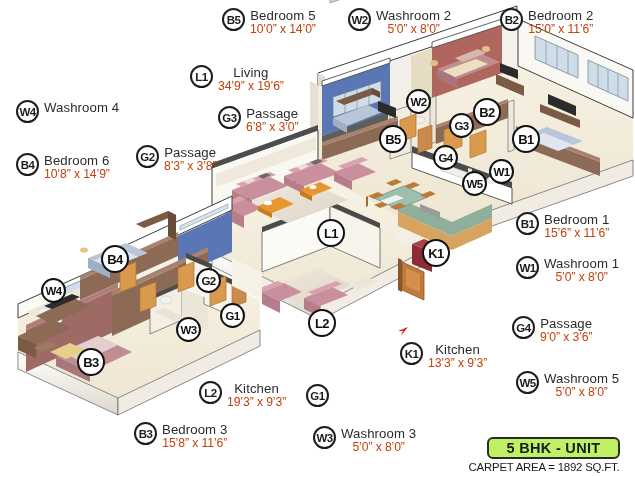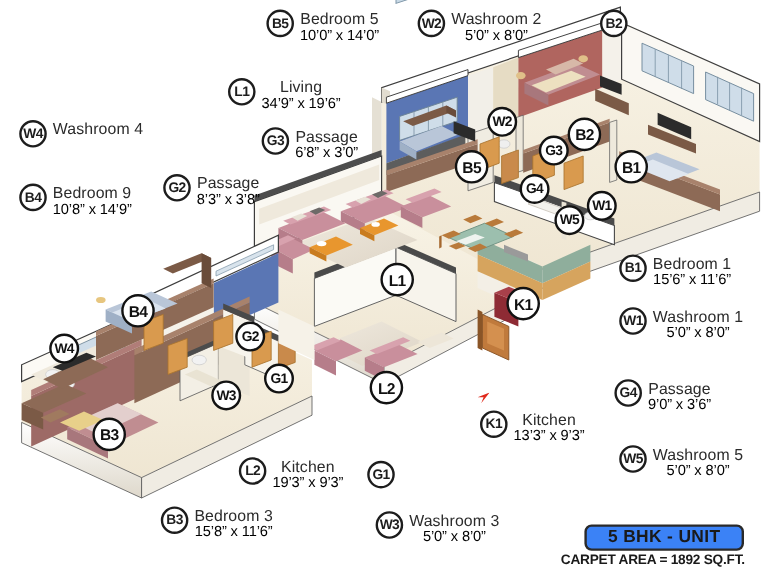--- a/index.html
+++ b/index.html
@@ -17,44 +17,44 @@
   .legend{position:absolute;display:flex;align-items:flex-start;gap:5px;white-space:nowrap;}
   .badge{
     width:23px;height:23px;border-radius:50%;
     border:2.4px solid #1d1d1d;background:#ffffff;
     display:flex;align-items:center;justify-content:center;
     font-size:11.5px;font-weight:bold;color:#1d1d1d;
     letter-spacing:-0.5px;flex:0 0 auto;box-sizing:border-box;
   }
   .ltxt{display:flex;flex-direction:column;line-height:1.06;padding-top:1px;}
   .lname{font-size:13.2px;font-weight:400;color:#2b2b2b;letter-spacing:.1px;}
-  .ldim{font-size:12.2px;font-weight:400;color:#000000;letter-spacing:-.1px;}
+  .ldim{font-size:12.2px;font-weight:400;color:#c2410c;letter-spacing:-.1px;}
   .legend.ctr .ltxt{align-items:center;}
 
   
   .marker{
     position:absolute;width:28px;height:28px;border-radius:50%;
     border:2.6px solid #121212;background:#ffffff;
     display:flex;align-items:center;justify-content:center;
     font-size:13px;font-weight:bold;color:#111;letter-spacing:-0.6px;
     box-sizing:border-box;z-index:60;
   }
   .marker.sm{width:25px;height:25px;font-size:11.5px;}
 
   
   #unitbox{
     position:absolute;left:487px;top:437px;width:133px;height:22px;
-    border:2.6px solid #2a2a2a;border-radius:6px;background:#3b82f6;
+    border:2.6px solid #2a2a2a;border-radius:6px;background:#bef264;
     display:flex;align-items:center;justify-content:center;
     font-size:14.5px;font-weight:bold;letter-spacing:.3px;color:#1a1a1a;
     box-sizing:border-box;
   }
   #carpet{
     position:absolute;left:455px;top:461px;width:178px;text-align:center;
-    font-size:11.4px;font-weight:bold;color:#1a1a1a;letter-spacing:-.2px;
+    font-size:11.4px;font-weight:normal;color:#1a1a1a;letter-spacing:-.2px;
   }
 
   
   #plan{position:absolute;left:0;top:0;width:635px;height:477px;}
   .redarrow{position:absolute;left:398px;top:327px;width:10px;height:9px;z-index:70;}
 </style>
 </head>
 <body>
 
 <div id="stage">
@@ -388,21 +388,21 @@
   <div id="legends">
       <div class="legend" style="left: 16px; top: 100px;">
         <div class="badge">W4</div>
         <div class="ltxt">
           <div class="lname">Washroom 4</div>
         </div>
       </div>
       <div class="legend" style="left: 16px; top: 153px;">
         <div class="badge">B4</div>
         <div class="ltxt">
-          <div class="lname">Bedroom 9</div>
+          <div class="lname">Bedroom 6</div>
           <div class="ldim">10’8” x 14’9”</div>
         </div>
       </div>
       <div class="legend ctr" style="left: 190px; top: 65px;">
         <div class="badge">L1</div>
         <div class="ltxt">
           <div class="lname">Living</div>
           <div class="ldim">34’9”  x 19’6”</div>
         </div>
       </div>
@@ -429,20 +429,24 @@
       </div>
       <div class="legend ctr" style="left: 348px; top: 8px;">
         <div class="badge">W2</div>
         <div class="ltxt">
           <div class="lname">Washroom 2</div>
           <div class="ldim">5’0” x 8’0”</div>
         </div>
       </div>
       <div class="legend ctr" style="left: 500px; top: 8px;">
         <div class="badge">B2</div>
+        <div class="ltxt">
+          <div class="lname">Bedroom 2</div>
+          <div class="ldim">15’0” x 11’6”</div>
+        </div>
       </div>
       <div class="legend ctr" style="left: 516px; top: 212px;">
         <div class="badge">B1</div>
         <div class="ltxt">
           <div class="lname">Bedroom 1</div>
           <div class="ldim">15’6” x 11’6”</div>
         </div>
       </div>
       <div class="legend ctr" style="left: 516px; top: 256px;">
         <div class="badge">W1</div>

